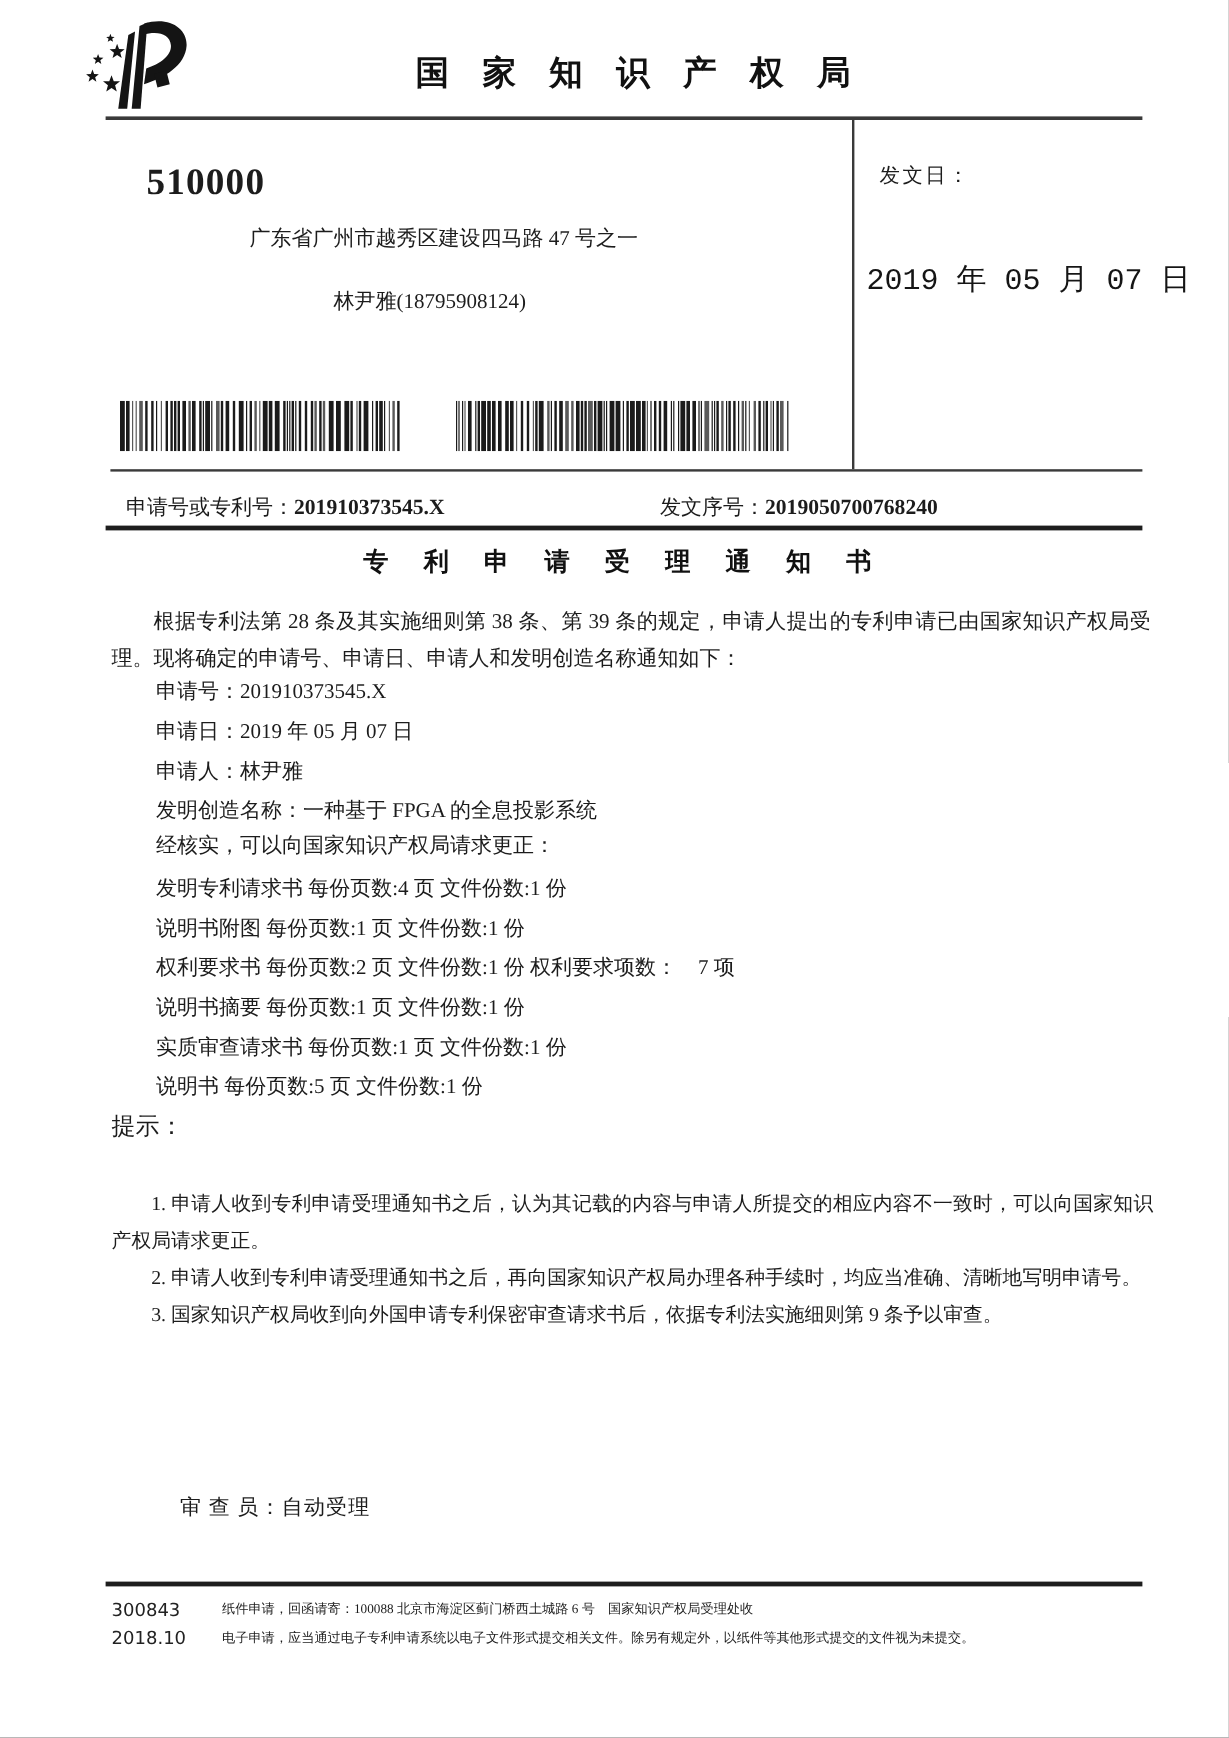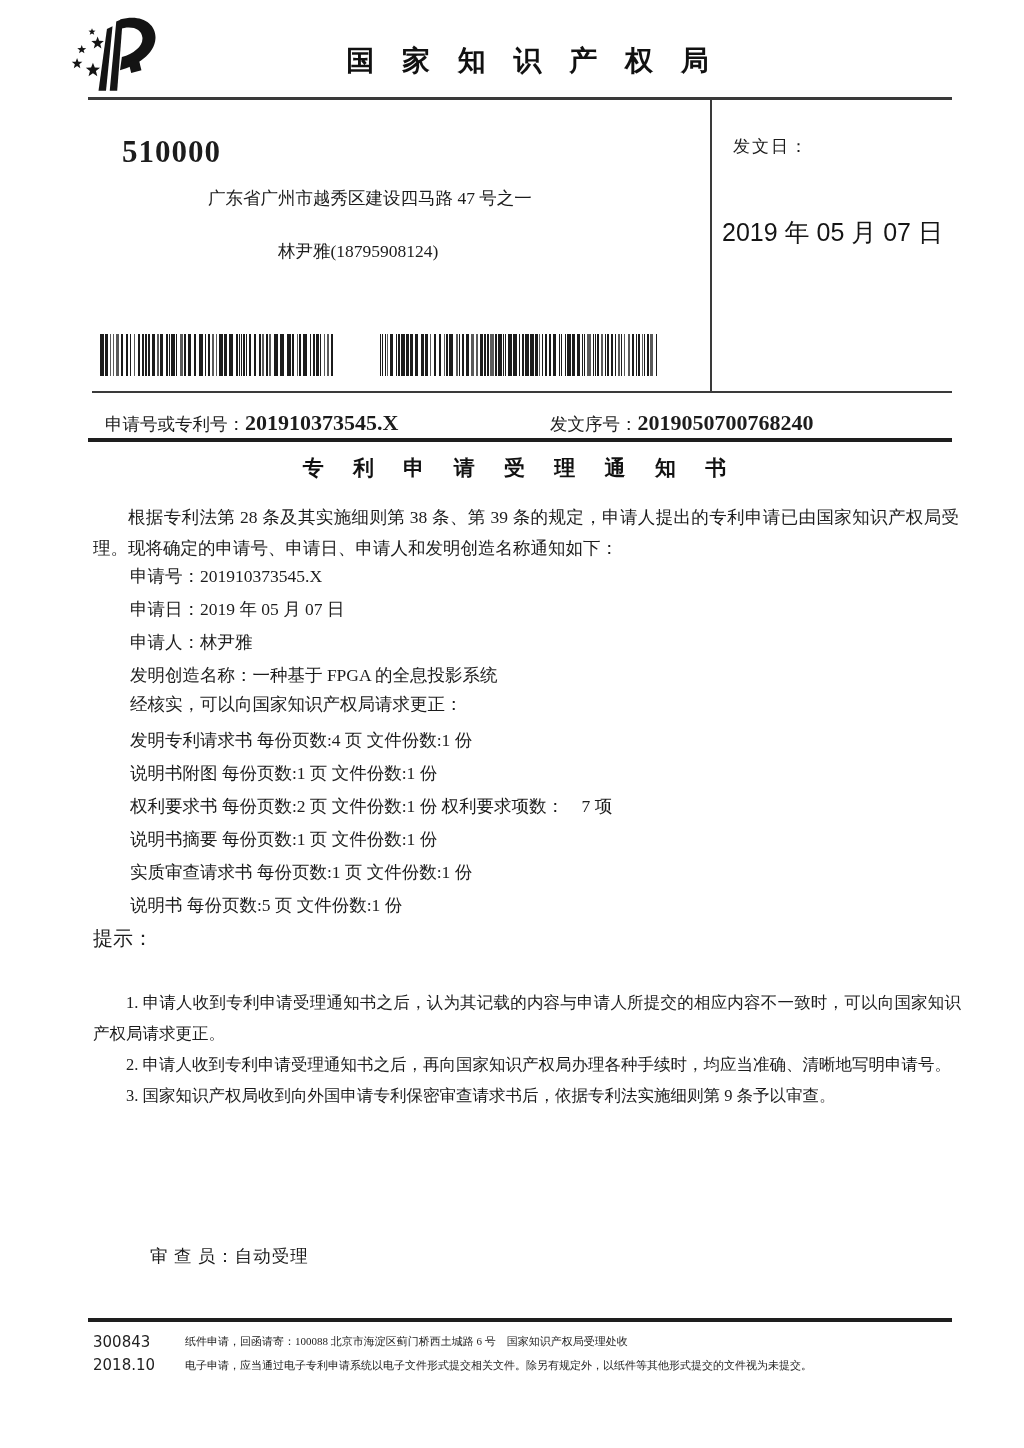--- a/index.html
+++ b/index.html
@@ -14,29 +14,29 @@
     left:0;top:42px;width:1064px;text-align:center;
     font-family:"DejaVu Sans","Liberation Sans",sans-serif;
     font-size:28px;font-weight:bold;letter-spacing:9px;color:#111;
   }
   .postal{left:122px;top:134px;font-size:31px;font-weight:bold;letter-spacing:1px;}
   .addr{left:208px;top:186px;font-size:17.5px;}
   .addressee{left:278px;top:214px;font-size:17.5px;margin-top:25px;}
   .issue-label{left:733px;top:135px;font-size:17px;letter-spacing:2px;}
   .issue-date{
     left:722px;top:216px;font-size:25px;
-    font-family:Liberation Sans, sans-serif;
+    font-family:Liberation Mono, monospace;
     letter-spacing:0px;color:#151515;
   }
   .barcode{position:absolute;top:334px;height:42px;overflow:hidden;}
   .barcode i{position:absolute;top:0;height:100%;display:block;}
   .bc-left{left:100px;width:236px;}
   .bc-right{left:380px;width:282px;}
   .num-row{top:410px;font-size:17.5px;}
-  .num-row b{font-size:22px;margin-top:32px;}
+  .num-row b{font-size:18px;margin-top:32px;}
   .app-no{left:105px;}
   .serial-no{left:550px;}
   .notice-title{
     left:0;top:454px;width:1040px;text-align:center;
     font-family:"DejaVu Sans","Liberation Sans",sans-serif;
     font-size:21px;font-weight:bold;letter-spacing:11px;color:#111;
   }
   .intro{left:93px;top:502px;width:866px;font-size:17.5px;line-height:31px;text-indent:2em;text-align:justify;}
   .fields{left:130px;top:560px;font-size:17.5px;line-height:33px;}
   .received-intro{left:130px;top:692px;font-size:17.5px;}

